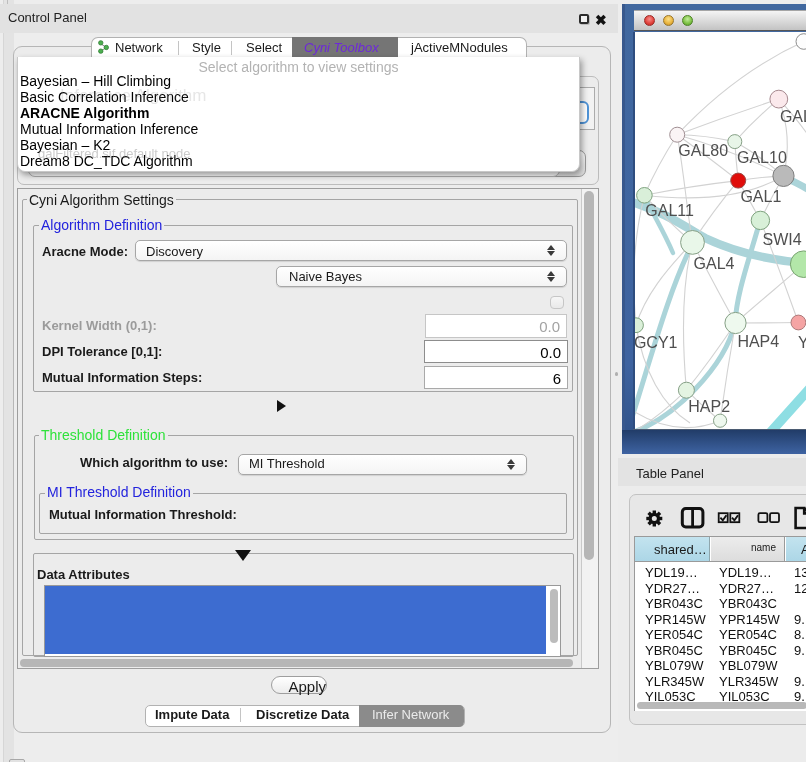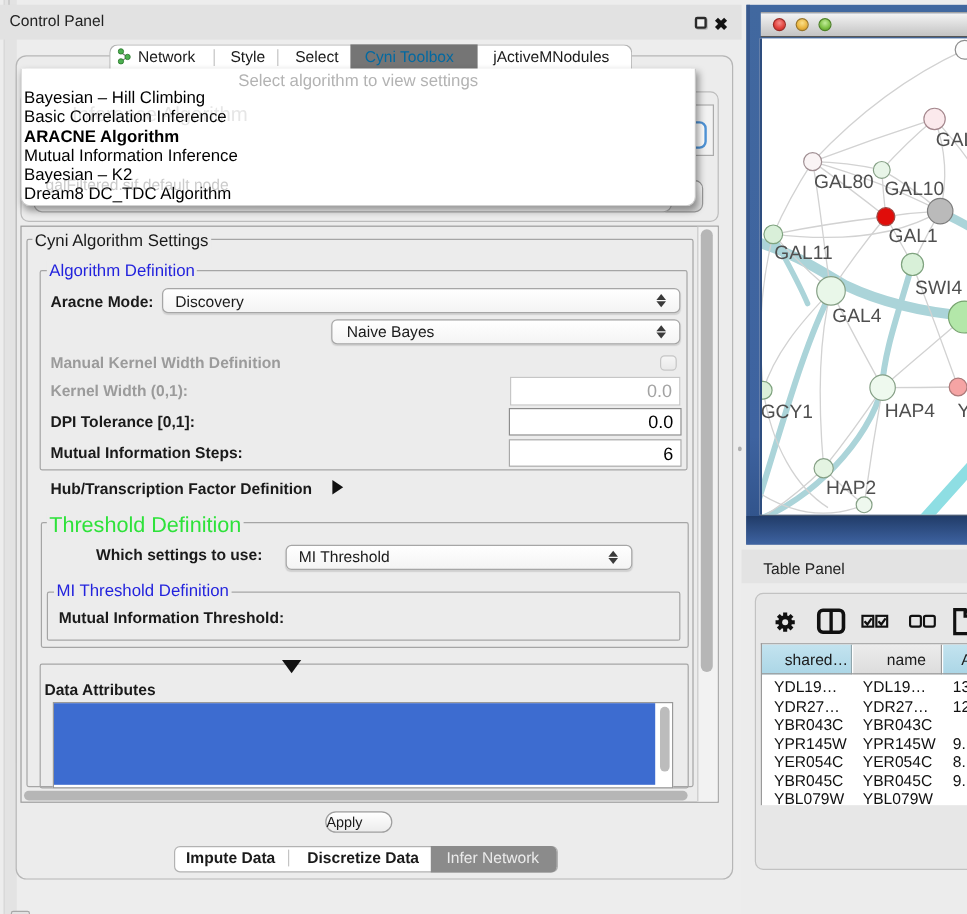--- a/index.html
+++ b/index.html
@@ -29,21 +29,21 @@
 
   <div class="abs" style="left:13px;top:46px;width:598px;height:687px;border:1px solid #b6b6b6;border-radius:9px;background:#ececec;"></div>
 
   <div class="abs" style="left:91px;top:37px;width:436px;height:21px;background:#fff;border:1px solid #b2b2b2;border-bottom:none;border-radius:7px 7px 0 0;"></div>
   <div class="abs r13" style="left:115px;top:40px;">Network</div>
   <div class="abs" style="left:178px;top:41px;width:1px;height:14px;background:#c4c4c4;"></div>
   <div class="abs r13" style="left:192px;top:40px;">Style</div>
   <div class="abs" style="left:231px;top:41px;width:1px;height:14px;background:#c4c4c4;"></div>
   <div class="abs r13" style="left:246px;top:40px;">Select</div>
   <div class="abs" style="left:292px;top:37px;width:106px;height:21px;background:#757575;"></div>
-  <div class="abs r13" style="left:304px;top:40px;color:#0369a1;">Cyni Toolbox</div>
+  <div class="abs r13" style="left:304px;top:40px;color:#6d28d9;font-style:italic;">Cyni Toolbox</div>
   <div class="abs r13" style="left:411px;top:40px;">jActiveMNodules</div>
 
   <svg class="abs" style="left:98px;top:40px;" width="12" height="14" viewBox="0 0 13 15">
     <line x1="3" y1="4" x2="9" y2="8" stroke="#777" stroke-width="1"></line>
     <line x1="3" y1="12" x2="9" y2="8" stroke="#777" stroke-width="1"></line>
     <circle cx="3" cy="3" r="2.4" fill="#4caf50" stroke="#2c7a2f" stroke-width="0.8"></circle>
     <circle cx="9" cy="8" r="2.4" fill="#4caf50" stroke="#2c7a2f" stroke-width="0.8"></circle>
     <circle cx="3" cy="12" r="2.4" fill="#4caf50" stroke="#2c7a2f" stroke-width="0.8"></circle>
   </svg>
 
@@ -79,56 +79,54 @@
   <div class="abs" style="left:33px;top:225px;width:540px;height:167px;border:1px solid #a5a5a5;border-radius:2px;"></div>
   <div class="abs" style="left:39px;top:217px;font-size:14px;background:#ececec;padding:0 2px;color:#2323dd;">Algorithm Definition</div>
 
   <div class="abs b13" style="left:42px;top:244px;">Aracne Mode:</div>
   <div class="abs combo" style="left:135px;top:240px;width:432px;height:21px;"></div>
   <div class="abs r13" style="left:146px;top:244px;">Discovery</div>
 
   <div class="abs combo" style="left:276px;top:266px;width:291px;height:21px;"></div>
   <div class="abs r13" style="left:289px;top:269px;">Naive Bayes</div>
 
-  <div class="abs b13 gray" style="left:42px;top:295px;">Manual Kernel Width Definition</div>
   <div class="abs" style="left:550px;top:296px;width:14px;height:13px;border:1px solid #c6c6c6;border-radius:4px;background:linear-gradient(#f6f6f6,#e9e9e9);"></div>
 
   <div class="abs b13 gray" style="left:42px;top:318px;text-align:center;">Kernel Width (0,1):</div>
   <div class="abs field" style="left:425px;top:314px;width:142px;height:24px;border-color:#c6c6c6;color:#a3a3a3;">0.0</div>
 
   <div class="abs b13" style="left:42px;top:344px;text-align:right;">DPI Tolerance [0,1]:</div>
   <div class="abs field" style="left:424px;top:340px;width:144px;height:23px;border-color:#8d8d8d;color:#000;">0.0</div>
 
   <div class="abs b13" style="left:42px;top:370px;">Mutual Information Steps:</div>
   <div class="abs field" style="left:424px;top:366px;width:144px;height:23px;border-color:#a9a9a9;color:#000;">6</div>
 
-  <div class="abs b13" style="left:42px;top:400px;">Hub/Transcription Factor Definition</div>
   <div class="abs" style="left:277px;top:400px;width:0;height:0;border-left:9px solid #111;border-top:6px solid transparent;border-bottom:6px solid transparent;"></div>
 
   <div class="abs" style="left:33.5px;top:435px;width:540px;height:105px;border:1px solid #a5a5a5;border-radius:2px;"></div>
-  <div class="abs" style="left:39px;top:427px;font-size:18px;background:#ececec;padding:0 2px;color:#2ee23a;">Threshold Definition</div>
-
-  <div class="abs b13" style="left:80px;top:455px;">Which settings to use:</div>
+  <div class="abs" style="left:39px;top:427px;font-size:14px;background:#ececec;padding:0 2px;color:#2ee23a;">Threshold Definition</div>
+
+  <div class="abs b13" style="left:80px;top:455px;">Which algorithm to use:</div>
   <div class="abs combo" style="left:238px;top:454px;width:289px;height:21px;"></div>
   <div class="abs r13" style="left:249px;top:456px;">MI Threshold</div>
 
   <div class="abs" style="left:39px;top:493px;width:528px;height:41px;border:1px solid #a5a5a5;border-radius:2px;"></div>
   <div class="abs" style="left:45px;top:484px;font-size:14px;background:#ececec;padding:0 2px;color:#2323dd;">MI Threshold Definition</div>
 
   <div class="abs b13" style="left:49px;top:507px;">Mutual Information Threshold:</div>
 
   <div class="abs" style="left:33px;top:553px;width:541px;height:104px;border:1px solid #a5a5a5;border-radius:2px;"></div>
   <div class="abs" style="left:235px;top:550px;width:0;height:0;border-top:11px solid #111;border-left:8.5px solid transparent;border-right:8.5px solid transparent;"></div>
 
   <div class="abs b13" style="left:37px;top:567px;">Data Attributes</div>
   <div class="abs" style="left:44px;top:585px;width:517px;height:72px;border:1px solid #999;background:#fff;"></div>
   <div class="abs" style="left:45px;top:586px;width:500.5px;height:68px;background:#3d6cd0;"></div>
   <div class="abs" style="left:550px;top:589px;width:8px;height:54px;border-radius:4px;background:#bcbcbc;"></div>
 
-  <div class="abs" style="left:271px;top:676px;width:56px;height:18px;border:1px solid #9e9e9e;border-radius:9px;background:linear-gradient(#ffffff,#ececec);text-align:left;font-size:12px;color:#1a1a1a;padding-top:1px;">Apply</div>
+  <div class="abs" style="left:271px;top:676px;width:56px;height:18px;border:1px solid #9e9e9e;border-radius:9px;background:linear-gradient(#ffffff,#ececec);text-align:right;font-size:15px;color:#1a1a1a;padding-top:1px;">Apply</div>
 
   <div class="abs" style="left:145px;top:705px;width:320px;height:22px;background:#fff;border:1px solid #b2b2b2;border-radius:5px;"></div>
   <div class="abs b13" style="left:155px;top:707px;">Impute Data</div>
   <div class="abs" style="left:240px;top:708px;width:1px;height:14px;background:#c4c4c4;"></div>
   <div class="abs b13" style="left:256px;top:707px;">Discretize Data</div>
   <div class="abs" style="left:359px;top:705px;width:105px;height:22px;background:#8b8b8b;border-radius:0 5px 5px 0;"></div>
   <div class="abs r13" style="left:372px;top:707px;color:#ebebeb;">Infer Network</div>
 
   <div class="abs" style="left:9px;top:759px;width:16px;height:8px;border:1px solid #a8a8a8;border-radius:2px;background:#e2e2e2;"></div>
 
@@ -245,27 +243,27 @@
         <rect x="101.3" y="19.2" width="9" height="9"></rect>
         <rect x="129.4" y="19.2" width="9" height="9" rx="1.5"></rect>
         <rect x="141" y="19.2" width="9" height="9" rx="1.5"></rect>
       </g>
       <path d="M 91.4,23.7 l 2.4,2.6 l 3.6,-5" fill="none" stroke="#111" stroke-width="1.9"></path>
       <path d="M 103,23.7 l 2.4,2.6 l 3.6,-5" fill="none" stroke="#111" stroke-width="1.9"></path>
       <path d="M 166.6,14 h 8.6 v 5.4 h 5.4 v 14.6 h -14 z M 175.2,14 l 5.4,5.4" fill="none" stroke="#111" stroke-width="2.6"></path>
     </g>
   </svg>
 
-  <div class="abs" style="left:634px;top:536px;width:172px;height:135px;background:#fff;border-left:1px solid #9a9a9a;border-top:1px solid #9a9a9a;overflow:hidden;">
+  <div class="abs" style="left:634px;top:536px;width:172px;height:175px;background:#fff;border-left:1px solid #9a9a9a;border-top:1px solid #9a9a9a;overflow:hidden;">
     <div style="position:absolute;left:0;top:0;width:75px;height:25px;background:linear-gradient(#c3e3ef,#abd6e6);border-right:1px solid #8fa6ad;"></div>
     <div style="position:absolute;left:76px;top:0;width:74px;height:25px;background:linear-gradient(#ececec,#dcdcdc);border-right:1px solid #9a9a9a;"></div>
     <div style="position:absolute;left:151px;top:0;width:21px;height:25px;background:linear-gradient(#c3e3ef,#abd6e6);"></div>
     <div style="position:absolute;left:0;top:24px;width:172px;height:1px;background:#9a9a9a;"></div>
     <div style="position:absolute;left:19px;top:5px;font-size:13px;color:#1a1a1a;">shared…</div>
-    <div style="position:absolute;left:104px;top:5px;font-size:13px;color:#1a1a1a;">name</div>
+    <div style="position:absolute;left:116px;top:5px;font-size:10px;color:#1a1a1a;">name</div>
     <div style="position:absolute;left:166px;top:5px;font-size:13px;color:#1a1a1a;">A</div>
     <div style="position:absolute;left:10px;top:28px;font-size:13px;line-height:15.5px;color:#111;">YDL19…<br>YDR27…<br>YBR043C<br>YPR145W<br>YER054C<br>YBR045C<br>YBL079W<br>YLR345W<br>YIL053C</div>
     <div style="position:absolute;left:84px;top:28px;font-size:13px;line-height:15.5px;color:#111;">YDL19…<br>YDR27…<br>YBR043C<br>YPR145W<br>YER054C<br>YBR045C<br>YBL079W<br>YLR345W<br>YIL053C</div>
     <div style="position:absolute;left:159px;top:28px;font-size:13px;line-height:15.5px;color:#111;">13<br>12<br><br>9.<br>8.<br>9.<br><br>9.<br>9.</div>
     <div style="position:absolute;left:2px;top:165px;width:170px;height:7px;border-radius:3.5px;background:#b9b9b9;"></div>
   </div>
 
 </div>
 
 </body></html>

